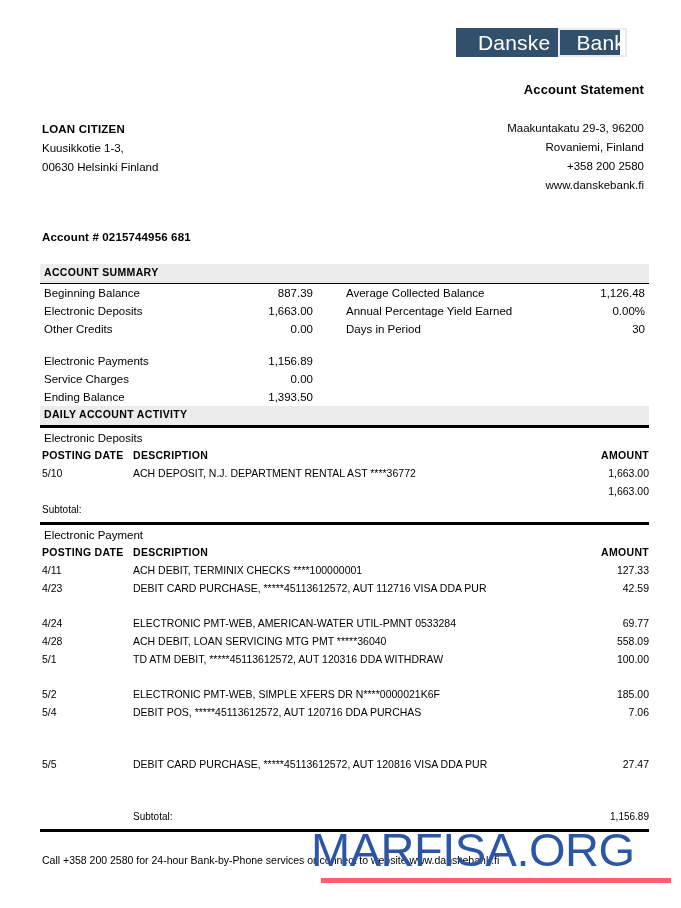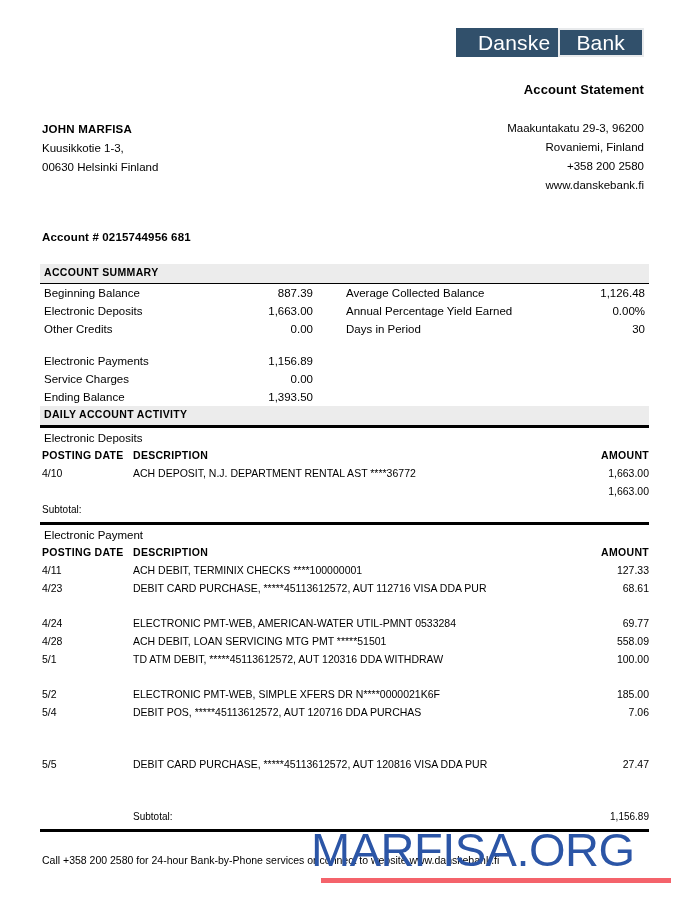--- a/index.html
+++ b/index.html
@@ -19,21 +19,21 @@
     position: relative;
     width: 681px;
     height: 908px;
   }
 
   
   .logo-wrap {
     position: absolute;
     left: 456px;
     top: 28px;
-    width: 188px;
+    width: 164px;
     height: 29px;
     background: #31506b;
     display: flex;
     align-items: stretch;
     box-sizing: border-box;
   }
   .logo-danske {
     flex: 0 0 auto;
     color: #ffffff;
     font-size: 21px;
@@ -222,21 +222,21 @@
 <div class="page">
 
   <div class="logo-wrap">
     <span class="logo-danske">Danske</span>
     <span class="logo-bank">Bank</span>
   </div>
 
   <div class="stmt-title">Account Statement</div>
 
   <div class="addr-left">
-    <div class="name">JOHN MARFISA</div>
+    <div class="name">LOAN CITIZEN</div>
     <div>Kuusikkotie 1-3,</div>
     <div>00630 Helsinki Finland</div>
   </div>
 
   <div class="addr-right">
     <div>Maakuntakatu 29-3, 96200</div>
     <div>Rovaniemi, Finland</div>
     <div>+358 200 2580</div>
     <div>www.danskebank.fi</div>
   </div>
@@ -288,21 +288,21 @@
     <div class="band">DAILY ACCOUNT ACTIVITY</div>
     <div class="rule-thick"></div>
 
     <div class="sub-head">Electronic Deposits</div>
     <div class="col-head">
       <span class="c-date">POSTING DATE</span>
       <span class="c-desc">DESCRIPTION</span>
       <span class="c-amt">AMOUNT</span>
     </div>
     <div class="txn-row">
-      <span class="c-date">4/10</span>
+      <span class="c-date">5/10</span>
       <span class="c-desc">ACH DEPOSIT, N.J. DEPARTMENT RENTAL AST ****36772</span>
       <span class="c-amt">1,663.00</span>
     </div>
     <div class="txn-row">
       <span class="c-date"></span>
       <span class="c-desc"></span>
       <span class="c-amt">1,663.00</span>
     </div>
     <div class="subtotal-row">
       <span class="st-left">Subtotal:</span>
@@ -319,33 +319,33 @@
     </div>
 
     <div class="txn-row">
       <span class="c-date">4/11</span>
       <span class="c-desc">ACH DEBIT, TERMINIX CHECKS ****100000001</span>
       <span class="c-amt">127.33</span>
     </div>
     <div class="txn-row">
       <span class="c-date">4/23</span>
       <span class="c-desc">DEBIT CARD PURCHASE, *****45113612572, AUT 112716 VISA DDA PUR</span>
-      <span class="c-amt">68.61</span>
+      <span class="c-amt">42.59</span>
     </div>
 
     <div class="blank-row"></div>
 
     <div class="txn-row">
       <span class="c-date">4/24</span>
       <span class="c-desc">ELECTRONIC PMT-WEB, AMERICAN-WATER UTIL-PMNT 0533284</span>
       <span class="c-amt">69.77</span>
     </div>
     <div class="txn-row">
       <span class="c-date">4/28</span>
-      <span class="c-desc">ACH DEBIT, LOAN SERVICING MTG PMT *****51501</span>
+      <span class="c-desc">ACH DEBIT, LOAN SERVICING MTG PMT *****36040</span>
       <span class="c-amt">558.09</span>
     </div>
     <div class="txn-row">
       <span class="c-date">5/1</span>
       <span class="c-desc">TD ATM DEBIT, *****45113612572, AUT 120316 DDA WITHDRAW</span>
       <span class="c-amt">100.00</span>
     </div>
 
     <div class="blank-row"></div>
 

